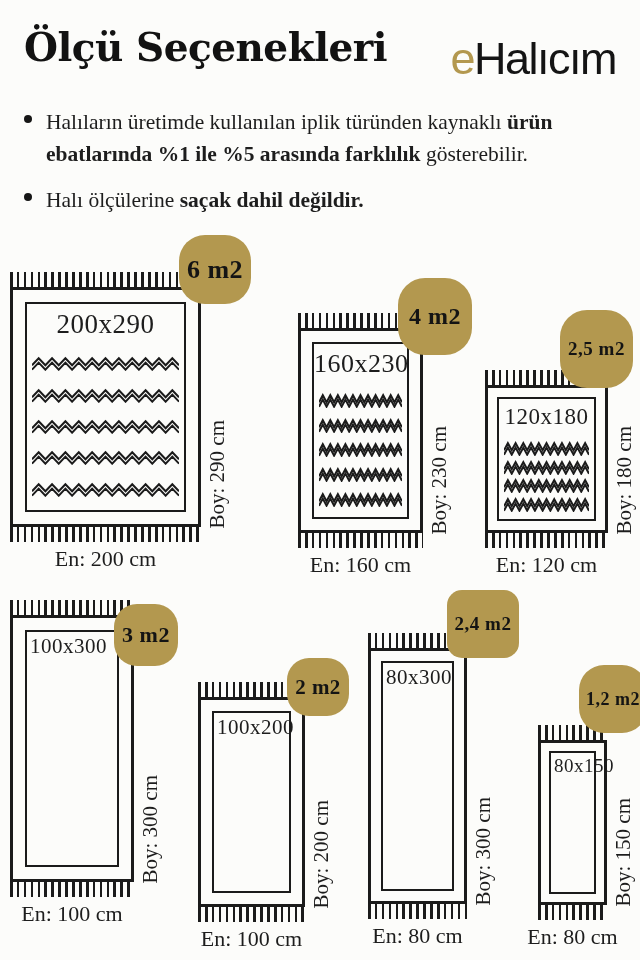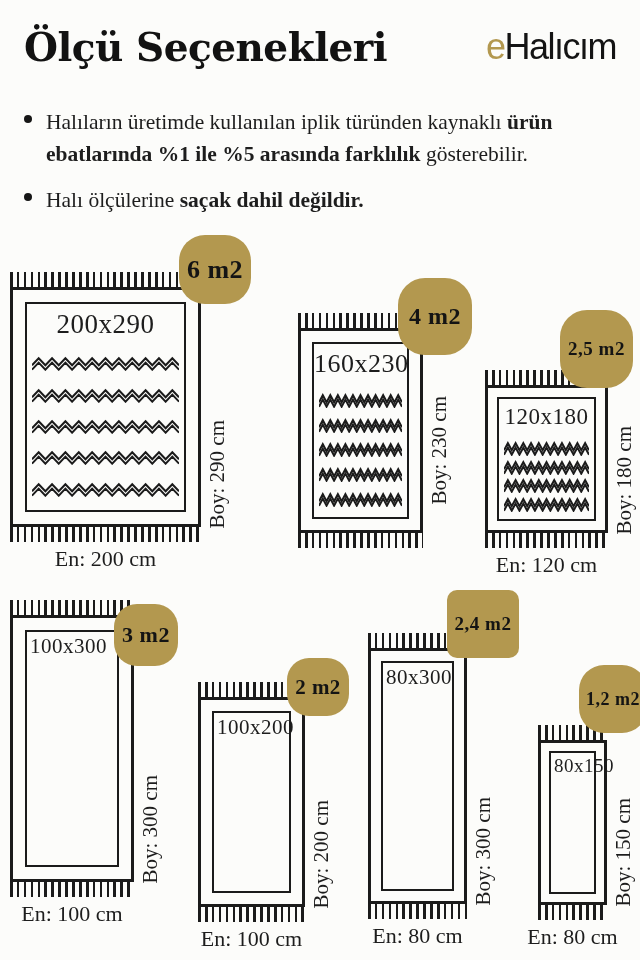--- a/index.html
+++ b/index.html
@@ -15,22 +15,22 @@
     position:relative;width:640px;height:960px;background:var(--bg);
     overflow:hidden;font-family:"Liberation Serif",serif;color:var(--text);
   }
   
   .title{
     position:absolute;left:24px;top:24px;
     font-family:"DejaVu Serif",serif;font-weight:800;font-size:39px;
     letter-spacing:-0.5px;color:#121212;
   }
   .logo{
-    position:absolute;right:24px;top:26px;
-    font-family:"Liberation Sans",sans-serif;font-weight:400;font-size:36px;
+    position:absolute;right:24px;top:33px;
+    font-family:"Liberation Sans",sans-serif;font-weight:400;font-size:45px;
     letter-spacing:-1.5px;color:#141414;
   }
   .logo .accent{color:var(--gold);}
   
   .notes{position:absolute;left:24px;top:106px;width:580px;list-style:none;}
   .notes li{
     position:relative;padding-left:22px;font-size:21.5px;line-height:1.5;
     margin-bottom:13px;
   }
   .notes li .dot{
@@ -146,20 +146,21 @@
               <polyline points="0.0,15.5 10.0,7.5 20.0,15.5 30.0,7.5 40.0,15.5 50.0,7.5 60.0,15.5 70.0,7.5 80.0,15.5 90.0,7.5 100.0,15.5 110.0,7.5 120.0,15.5 130.0,7.5 140.0,15.5 150.0,7.5 160.0,15.5 170.0,7.5 180.0,15.5 190.0,7.5 200.0,15.5 210.0,7.5 220.0,15.5" fill="none" stroke="#1b1b1b" stroke-width="2" vector-effect="non-scaling-stroke"></polyline>
             </svg>
             <svg viewBox="0 0 220 17" preserveAspectRatio="none" class="zzrow">
               <polyline points="0.0,10.5 10.0,2.5 20.0,10.5 30.0,2.5 40.0,10.5 50.0,2.5 60.0,10.5 70.0,2.5 80.0,10.5 90.0,2.5 100.0,10.5 110.0,2.5 120.0,10.5 130.0,2.5 140.0,10.5 150.0,2.5 160.0,10.5 170.0,2.5 180.0,10.5 190.0,2.5 200.0,10.5 210.0,2.5 220.0,10.5" fill="none" stroke="#1b1b1b" stroke-width="2" vector-effect="non-scaling-stroke"></polyline>
               <polyline points="0.0,15.5 10.0,7.5 20.0,15.5 30.0,7.5 40.0,15.5 50.0,7.5 60.0,15.5 70.0,7.5 80.0,15.5 90.0,7.5 100.0,15.5 110.0,7.5 120.0,15.5 130.0,7.5 140.0,15.5 150.0,7.5 160.0,15.5 170.0,7.5 180.0,15.5 190.0,7.5 200.0,15.5 210.0,7.5 220.0,15.5" fill="none" stroke="#1b1b1b" stroke-width="2" vector-effect="non-scaling-stroke"></polyline>
             </svg>
           </div>
       </div>
     </div>
     <div class="fringe"></div>
+    <div class="en">En: 160 cm</div>
     <div class="boy">Boy: 230 cm</div>
   </div>
 
   <div class="rug" style="left:485px;top:370px;width:123px;">
     <div class="fringe"></div>
     <div class="rbody" style="height:148px;">
       <div class="rinner" style="inset:9px;">
         <div class="size-label" style="font-size:23px;">120x180</div>
         <div class="zz" style="top:40px;">
             <svg viewBox="0 0 220 17" preserveAspectRatio="none" class="zzrow">
@@ -232,16 +233,16 @@
     <div class="fringe"></div>
     <div class="en">En: 80 cm</div>
     <div class="boy">Boy: 150 cm</div>
   </div>
 
   <div class="badge" style="left:179px;top:235px;width:72px;height:69px;border-radius:26px;font-size:26px;">6 m2</div>
   <div class="badge" style="left:398px;top:278px;width:74px;height:77px;border-radius:27px;font-size:24px;">4 m2</div>
   <div class="badge" style="left:560px;top:310px;width:73px;height:78px;border-radius:27px;font-size:19px;">2,5 m2</div>
   <div class="badge" style="left:114px;top:604px;width:64px;height:62px;border-radius:23px;font-size:22px;">3 m2</div>
   <div class="badge" style="left:287px;top:658px;width:62px;height:58px;border-radius:22px;font-size:21px;">2 m2</div>
-  <div class="badge" style="left:447px;top:590px;width:72px;height:68px;border-radius:10px;font-size:19px;">2,4 m2</div>
+  <div class="badge" style="left:447px;top:590px;width:72px;height:68px;border-radius:15px;font-size:19px;">2,4 m2</div>
   <div class="badge" style="left:570px;top:665px;width:68px;height:68px;border-radius:25px;font-size:18px;margin-left:9px;">1,2 m2</div>
 
 </div>
 
 </body></html>

